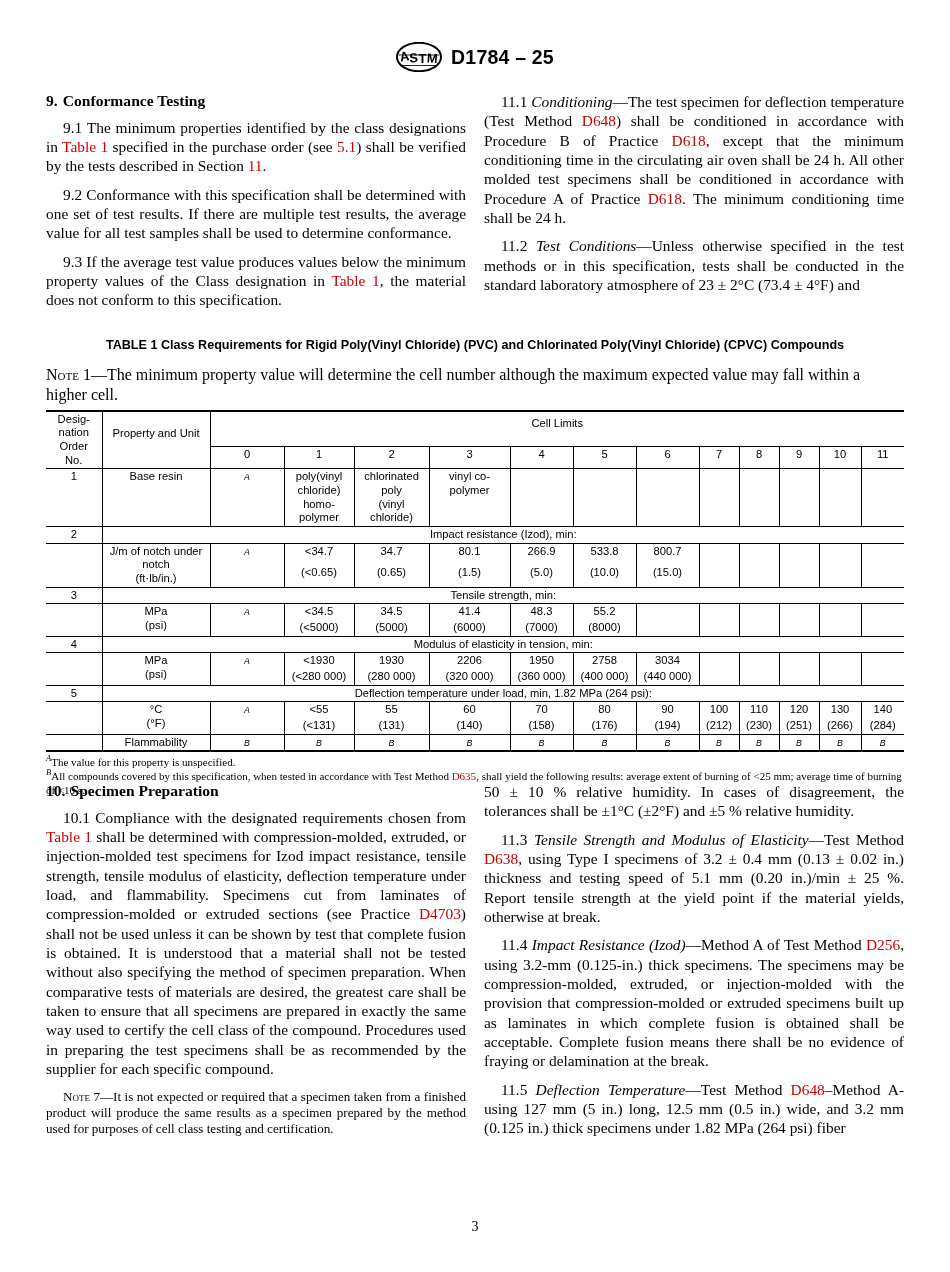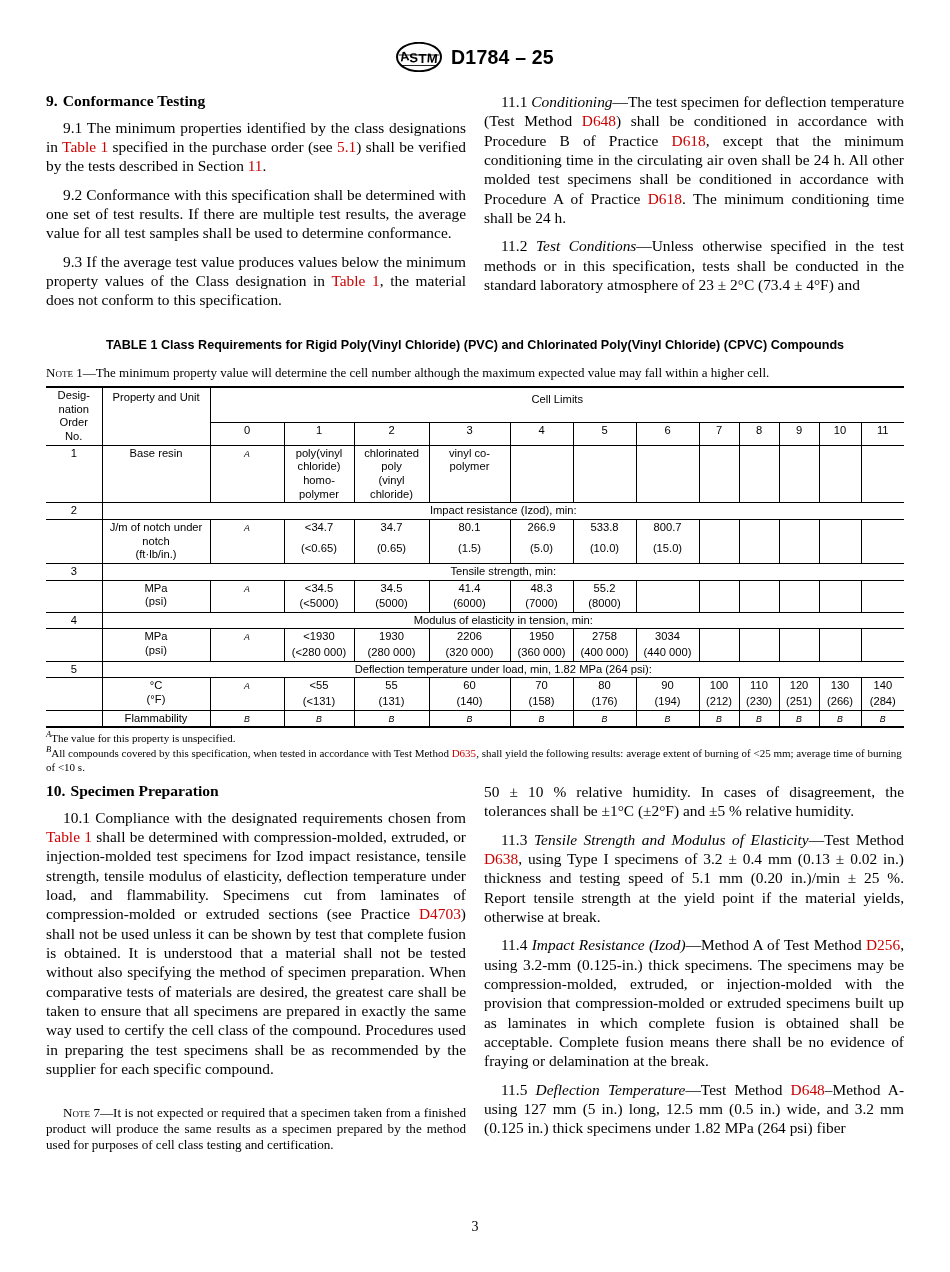--- a/index.html
+++ b/index.html
@@ -104,21 +104,21 @@
   .table-title {
     font-family: "Liberation Sans", sans-serif;
     font-weight: bold;
     font-size: 12.6px;
     text-align: center;
     line-height: 1.25;
     margin-bottom: 11px;
   }
   .table-note {
     font-family: "Liberation Serif", serif;
-    font-size: 13px;
+    font-size: 16px;
     line-height: 1.25;
     margin-bottom: 5px;
     text-align: left;
   }
 
   table.t1 {
     border-collapse: collapse;
     width: 858px;
     table-layout: fixed;
     font-family: Liberation Sans, sans-serif;
@@ -236,21 +236,21 @@
         <col style="width:43px">
       </colgroup>
       <thead>
         <tr>
           <td class="rule-top no-lb vmid" rowspan="2">
             <div>Desig-</div>
             <div>nation</div>
             <div>Order</div>
             <div>No.</div>
           </td>
-          <td class="rule-top vmid" rowspan="2" style="padding-top:3px">Property and Unit</td>
+          <td class="rule-top vmid" rowspan="2" style="padding-top:15px">Property and Unit</td>
           <td class="rule-top no-rb" colspan="12" style="padding-top:5px;padding-bottom:6px">Cell Limits</td>
         </tr>
         <tr>
           <td class="rule-thin">0</td>
           <td class="rule-thin">1</td>
           <td class="rule-thin">2</td>
           <td class="rule-thin">3</td>
           <td class="rule-thin">4</td>
           <td class="rule-thin">5</td>
           <td class="rule-thin">6</td>
@@ -466,21 +466,21 @@
       </div>
   </div>
 
   <div class="col col-left sec-bot-left">
     <h2 class="sec-head">
       <span class="num">10.</span><span>Specimen Preparation</span>
     </h2>
     <div>
         <p class="para"><span>10.1 Compliance with the designated requirements chosen from </span><span class="xref">Table 1</span><span> shall be determined with compression-molded, extruded, or injection-molded test specimens for Izod impact resistance, tensile strength, tensile modulus of elasticity, deflection temperature under load, and flammability. Specimens cut from laminates of compression-molded or extruded sections (see Practice </span><span class="xref">D4703</span><span>) shall not be used unless it can be shown by test that complete fusion is obtained. It is understood that a material shall not be tested without also specifying the method of specimen preparation. When comparative tests of materials are desired, the greatest care shall be taken to ensure that all specimens are prepared in exactly the same way used to certify the cell class of the compound. Procedures used in preparing the test specimens shall be as recommended by the supplier for each specific compound.</span></p>
       </div>
-    <p class="note-para" style="margin-top:27px">
+    <p class="note-para" style="margin-top:11px">
       <span class="note-label">Note</span><span>&nbsp;</span><span>7</span><span>—It is not expected or required that a specimen taken from a finished product will produce the same results as a specimen prepared by the method used for purposes of cell class testing and certification.</span>
     </p>
   </div>
 
   <div class="col col-right sec-bot-right">
     <div>
         <p class="para cont"><span>50 ± 10 % relative humidity. In cases of disagreement, the tolerances shall be ±1°C (±2°F) and ±5 % relative humidity.</span></p>
         <p class="para"><span>11.3 </span><span class="ital">Tensile Strength and Modulus of Elasticity</span><span>—Test Method </span><span class="xref">D638</span><span>, using Type I specimens of 3.2 ± 0.4 mm (0.13 ± 0.02 in.) thickness and testing speed of 5.1 mm (0.20 in.)/min ± 25 %. Report tensile strength at the yield point if the material yields, otherwise at break.</span></p>
         <p class="para"><span>11.4 </span><span class="ital">Impact Resistance (Izod)</span><span>—Method A of Test Method </span><span class="xref">D256</span><span>, using 3.2-mm (0.125-in.) thick specimens. The specimens may be compression-molded, extruded, or injection-molded with the provision that compression-molded or extruded specimens built up as laminates in which complete fusion is obtained shall be acceptable. Complete fusion means there shall be no evidence of fraying or delamination at the break.</span></p>
         <p class="para"><span>11.5 </span><span class="ital">Deflection Temperature</span><span>—Test Method </span><span class="xref">D648</span><span>–Method A- using 127 mm (5 in.) long, 12.5 mm (0.5 in.) wide, and 3.2 mm (0.125 in.) thick specimens under 1.82 MPa (264 psi) fiber</span></p>

